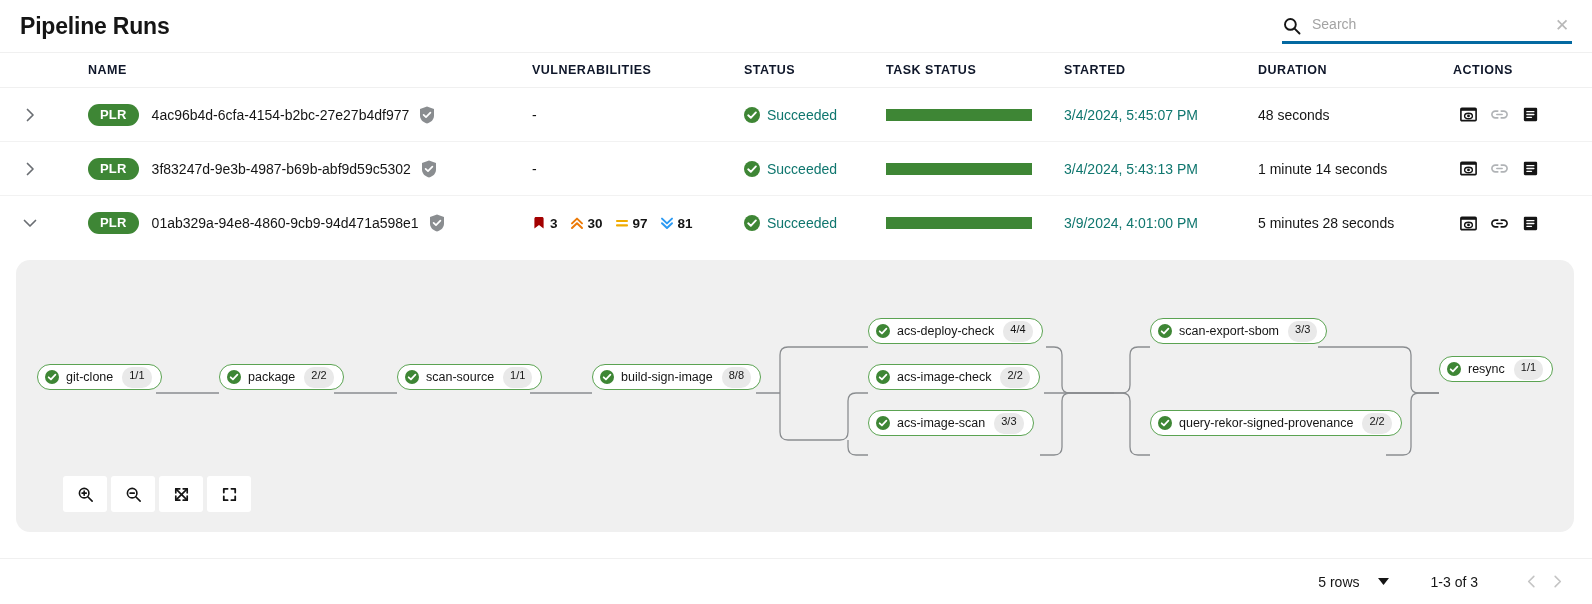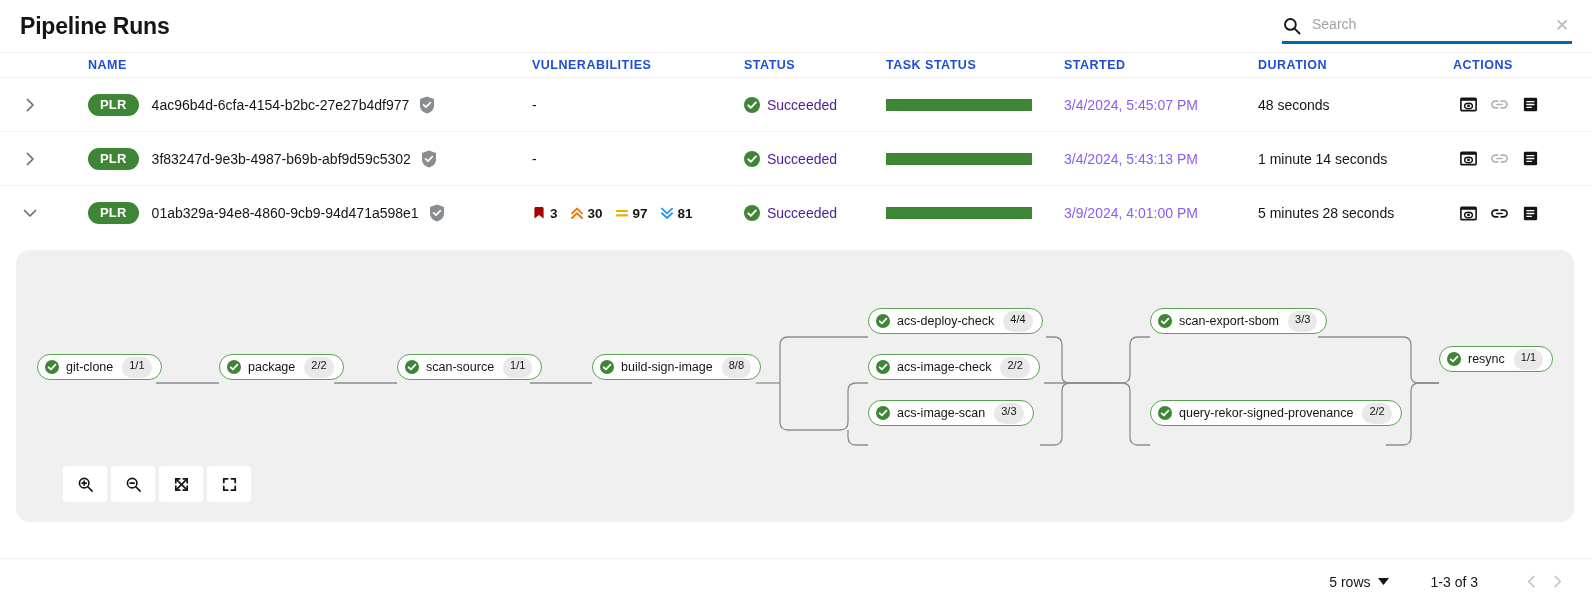--- a/index.html
+++ b/index.html
@@ -40,25 +40,25 @@
     width: 20px; height: 20px; flex: 0 0 20px;
     display: flex; align-items: center; justify-content: center;
     color: #b8b8b8; font-size: 17px; line-height: 1; cursor: pointer;
     font-family: "Liberation Sans", sans-serif;
   }
 
   
   .table { width: 100%; }
   .thead {
     display: flex; align-items: center;
-    height: 26px;
+    height: 36px;
     border-top: 1px solid #f0f0f0;
     border-bottom: 1px solid #f0f0f0;
     font-size: 12.5px; font-weight: bold; letter-spacing: 0.5px;
-    color: #1d4ed8;
+    color: #0f172a;
   }
   .row {
     display: flex; align-items: center;
     height: 54px;
     border-bottom: 1px solid #f2f2f2;
     font-size: 14px;
   }
   .row.last { border-bottom: none; }
 
   .c-toggle { flex: 0 0 88px; padding-left: 22px; }
@@ -88,27 +88,27 @@
   .shield-icon { width: 16px; height: 18px; margin-left: 10px; flex: 0 0 16px; }
 
   .dash { color: #151515; font-size: 14px; }
 
   .vulns { display: flex; align-items: center; gap: 4px; }
   .vuln-item { display: flex; align-items: center; gap: 4px; margin-right: 8px; }
   .vuln-item span { font-size: 13.5px; font-weight: bold; color: #151515; }
   .vuln-ico { width: 14px; height: 14px; display: block; }
 
   .status-cell { display: flex; align-items: center; gap: 7px; }
-  .status-cell span { font-size: 14px; color: #4c1d95; }
+  .status-cell span { font-size: 14px; color: #0f766e; }
   .check-ico { width: 16px; height: 16px; flex: 0 0 16px; display: block; }
 
   .taskbar-track { width: 146px; height: 12px; background: #ffffff; }
   .taskbar-fill { height: 12px; background: #3e8635; }
 
-  .started-text { color: #8b5cf6; font-size: 14px; }
+  .started-text { color: #0f766e; font-size: 14px; }
   .duration-text { color: #151515; font-size: 14px; }
 
   .actions { display: flex; align-items: center; gap: 12px; padding-left: 6px; }
   .act-ico { width: 19px; height: 19px; cursor: pointer; display: block; }
 
   
   .graph-panel {
     margin: 10px 18px 0 16px;
     height: 272px;
     background: #f0f0f0;
@@ -153,21 +153,21 @@
 
   
   .footer {
     position: absolute; left: 0; right: 0; bottom: 0;
     height: 46px;
     border-top: 1px solid #f0f0f0;
     display: flex; align-items: center; justify-content: flex-end;
     padding-right: 22px; gap: 0;
   }
   .rows-select {
-    display: flex; align-items: center; gap: 7px;
+    display: flex; align-items: center; gap: 18px;
     font-size: 14px; color: #151515; cursor: pointer;
     margin-right: 42px;
   }
   .caret-down { width: 11px; height: 7px; }
   .page-range { font-size: 14px; color: #151515; margin-right: 40px; }
   .pg-btn {
     width: 26px; height: 26px; display: flex; align-items: center; justify-content: center;
     color: #c4c4c4; cursor: pointer; background: none; border: none;
   }
   .pg-btn svg { width: 15px; height: 15px; }

